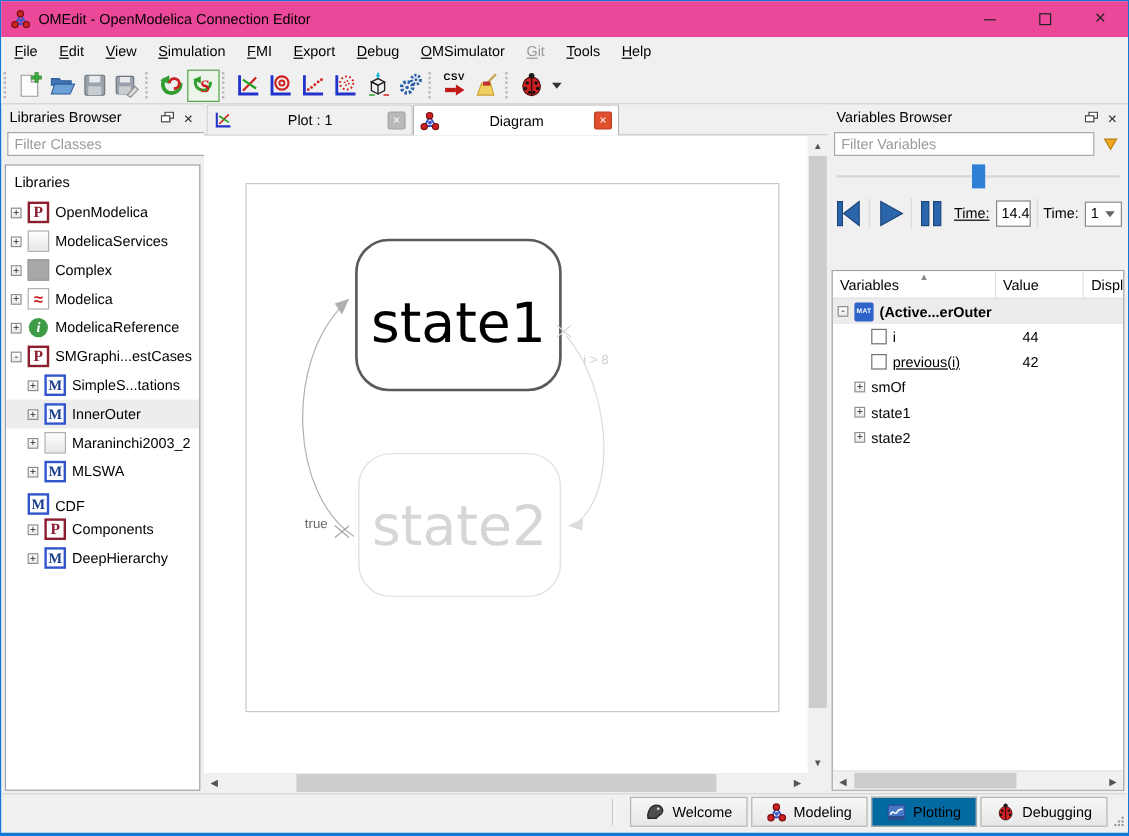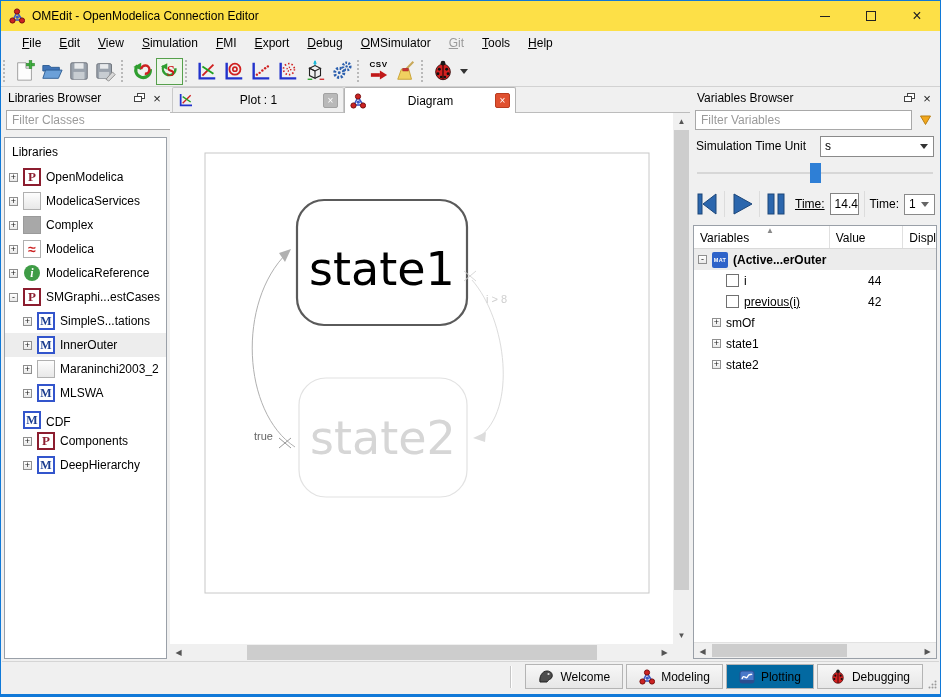--- a/index.html
+++ b/index.html
@@ -5,31 +5,31 @@
   * { box-sizing: border-box; }
   html,body { margin:0; padding:0; }
   body {
     width:941px; height:697px; overflow:hidden;
     font-family:"Liberation Sans", sans-serif; font-size:12px; color:#000;
     background:#fff;
   }
   .window { position:absolute; inset:0; border:1px solid #1079d8; border-bottom:3px solid #1079d8; background:#f0f0f0; }
 
   
-  .titlebar { height:30px; background:#fde047; display:flex; align-items:center; }
+  .titlebar { height:30px; background:#ec4899; display:flex; align-items:center; }
   .app-icon { margin-left:8px; width:16px; height:16px; }
   .title-text { margin-left:7px; }
   .win-controls { margin-left:auto; display:flex; height:30px; }
   .win-btn { width:46px; height:30px; display:flex; align-items:center; justify-content:center; }
   .glyph-min { width:10px; height:1px; background:#222; display:block; }
   .glyph-max { width:10px; height:10px; border:1px solid #222; display:block; }
   .glyph-close { font-size:16px; line-height:16px; color:#222; }
 
   
-  .menubar { height:25px; background:#f0f0f0; display:flex; align-items:center; padding-left:12px; }
+  .menubar { height:25px; background:#f0f0f0; display:flex; align-items:center; padding-left:2px; }
   .menu-item { padding:0 9px; line-height:25px; cursor:default; }
   .menu-item::first-letter { text-decoration:underline; }
   .menu-item.disabled { color:#9a9a9a; }
 
   
   .toolbar { height:31px; background:#f0f0f0; border-bottom:1px solid #d2d2d2; display:flex; align-items:center; }
   .tb-handle { width:5px; height:22px; margin:0 3px 0 2px; border-left:2px dotted #b9b9b9; }
   .tb-btn { width:27px; height:27px; display:flex; align-items:center; justify-content:center; }
   .tb-btn.checked { border:1px solid #56a04c; background:#edf5ea; }
   .csv-btn { flex-direction:column; gap:0; }
@@ -106,21 +106,21 @@
   .speed-combo { width:52px; margin-left:3px; }
   .lbl { white-space:nowrap; }
 
   .vars-box { position:absolute; left:2px; right:2px; top:138px; bottom:2px; background:#fff; border:1px solid #9aa0a8; overflow:hidden; }
   .vars-header { display:flex; height:23px; border-bottom:1px solid #d9d9d9; position:relative; background:#fff; }
   .vh-cell { display:flex; align-items:flex-end; padding:0 0 3px 6px; border-right:1px solid #e0e0e0; }
   .vh-sort { position:absolute; left:72px; top:0; font-size:8px; color:#888; }
   .var-row { height:21px; display:flex; align-items:center; gap:5px; position:relative; }
   .var-row.selected { background:#ececec; }
   .var-label.bold { font-weight:bold; }
-  .var-value { position:absolute; left:158px;margin-left:16px; }
+  .var-value { position:absolute; left:158px; }
   .checkbox { width:13px; height:13px; min-width:13px; border:1px solid #707070; background:#fff; display:inline-block; }
   .licon.icon-mat { width:16px; height:16px; min-width:16px; background:#2e63c9; border-radius:2px; border:none; }
   .licon.icon-mat::before { content:"MAT"; color:#fff; font-size:5.5px; font-weight:bold; letter-spacing:0.3px; }
   .vars-hscroll { position:absolute; left:0; right:0; bottom:0; height:16px; background:#f0f0f0; border-top:1px solid #e2e2e2; }
 
   
   .statusbar { position:absolute; left:1px; right:1px; bottom:3px; height:30px; background:#f0f0f0; border-top:1px solid #d5d5d5; display:flex; align-items:center; justify-content:flex-end; padding-right:16px; }
   .sb-groove { width:2px; height:22px; border-left:1px solid #c6c6c6; border-right:1px solid #fff; margin-right:10px; }
   .sb-btn { height:25px; display:flex; align-items:center; gap:6px; padding:0 12px; border:1px solid #b4b4b4; background:linear-gradient(#f7f7f7,#e7e7e7); margin-left:3px; }
   .sb-btn.active { background:#0369a1; }
@@ -502,27 +502,20 @@
           </div>
       </div>
       <div class="filter-row">
         <input class="filter-input" placeholder="Filter Variables" style="">
         <div class="arrow-btn">
           <svg width="13" height="12" viewBox="0 0 13 12">
             <polygon points="1.5,2 11.5,2 6.5,10.5" fill="#f2a71b" stroke="#b87e12"></polygon>
           </svg>
         </div>
       </div>
-      <div class="row-line" style="height:26px;">
-        <span class="lbl">Simulation Time Unit</span>
-        <div class="combo unit-combo">
-          <span>s</span>
-          <span class="combo-arrow"></span>
-        </div>
-      </div>
       <div class="slider-row">
         <div class="slider-track"></div>
         <div class="slider-handle" style="left:48%;"></div>
       </div>
       <div class="playback-row">
         <div class="pb-btn">
           <svg width="24" height="24" viewBox="0 0 24 24">
             <rect x="3" y="2" width="4" height="20" fill="#2b66ad" stroke="#1c4679"></rect>
             <polygon points="21,2 8,12 21,22" fill="#2b66ad" stroke="#1c4679"></polygon>
           </svg>

